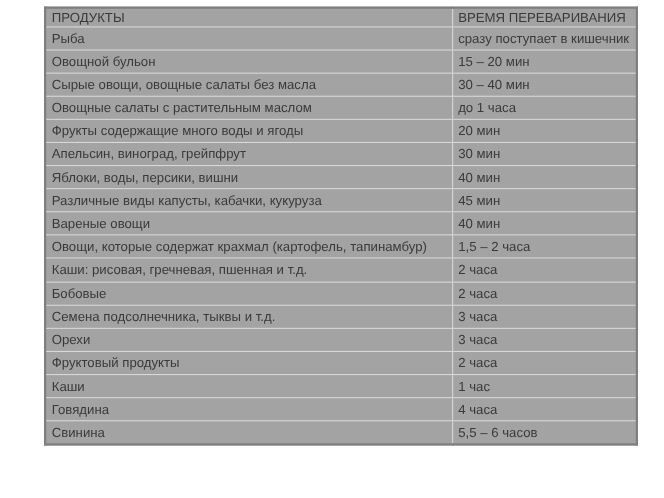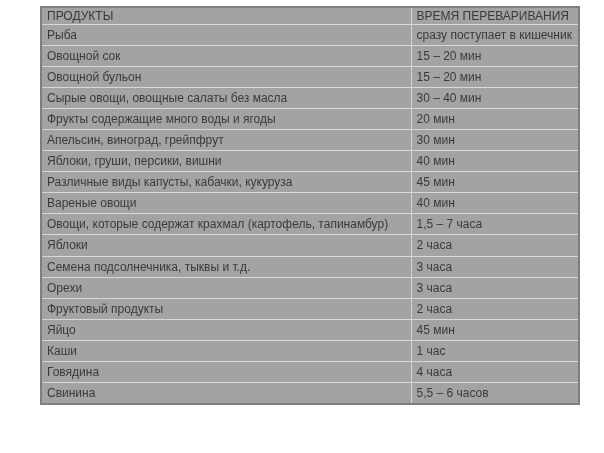--- a/index.html
+++ b/index.html
@@ -61,74 +61,74 @@
         <th>ПРОДУКТЫ</th>
         <th>ВРЕМЯ ПЕРЕВАРИВАНИЯ</th>
       </tr>
     </thead>
     <tbody>
         <tr>
           <td>Рыба</td>
           <td>сразу поступает в кишечник</td>
         </tr>
         <tr>
-          <td>Овощной сок</td>
-          <td>15 – 20 мин</td>
-        </tr>
-        <tr>
           <td>Овощной бульон</td>
           <td>15 – 20 мин</td>
         </tr>
         <tr>
           <td>Сырые овощи, овощные салаты без масла</td>
           <td>30 – 40 мин</td>
+        </tr>
+        <tr>
+          <td>Овощные салаты с растительным маслом</td>
+          <td>до 1 часа</td>
         </tr>
         <tr>
           <td>Фрукты содержащие много воды и ягоды</td>
           <td>20 мин</td>
         </tr>
         <tr>
           <td>Апельсин, виноград, грейпфрут</td>
           <td>30 мин</td>
         </tr>
         <tr>
-          <td>Яблоки, груши, персики, вишни</td>
+          <td>Яблоки, воды, персики, вишни</td>
           <td>40 мин</td>
         </tr>
         <tr>
           <td>Различные виды капусты, кабачки, кукуруза</td>
           <td>45 мин</td>
         </tr>
         <tr>
           <td>Вареные овощи</td>
           <td>40 мин</td>
         </tr>
         <tr>
           <td>Овощи, которые содержат крахмал (картофель, тапинамбур)</td>
-          <td>1,5 – 7 часа</td>
+          <td>1,5 – 2 часа</td>
         </tr>
         <tr>
-          <td>Яблоки</td>
+          <td>Каши: рисовая, гречневая, пшенная и т.д.</td>
+          <td>2 часа</td>
+        </tr>
+        <tr>
+          <td>Бобовые</td>
           <td>2 часа</td>
         </tr>
         <tr>
           <td>Семена подсолнечника, тыквы и т.д.</td>
           <td>3 часа</td>
         </tr>
         <tr>
           <td>Орехи</td>
           <td>3 часа</td>
         </tr>
         <tr>
           <td>Фруктовый продукты</td>
           <td>2 часа</td>
-        </tr>
-        <tr>
-          <td>Яйцо</td>
-          <td>45 мин</td>
         </tr>
         <tr>
           <td>Каши</td>
           <td>1 час</td>
         </tr>
         <tr>
           <td>Говядина</td>
           <td>4 часа</td>
         </tr>
         <tr>

